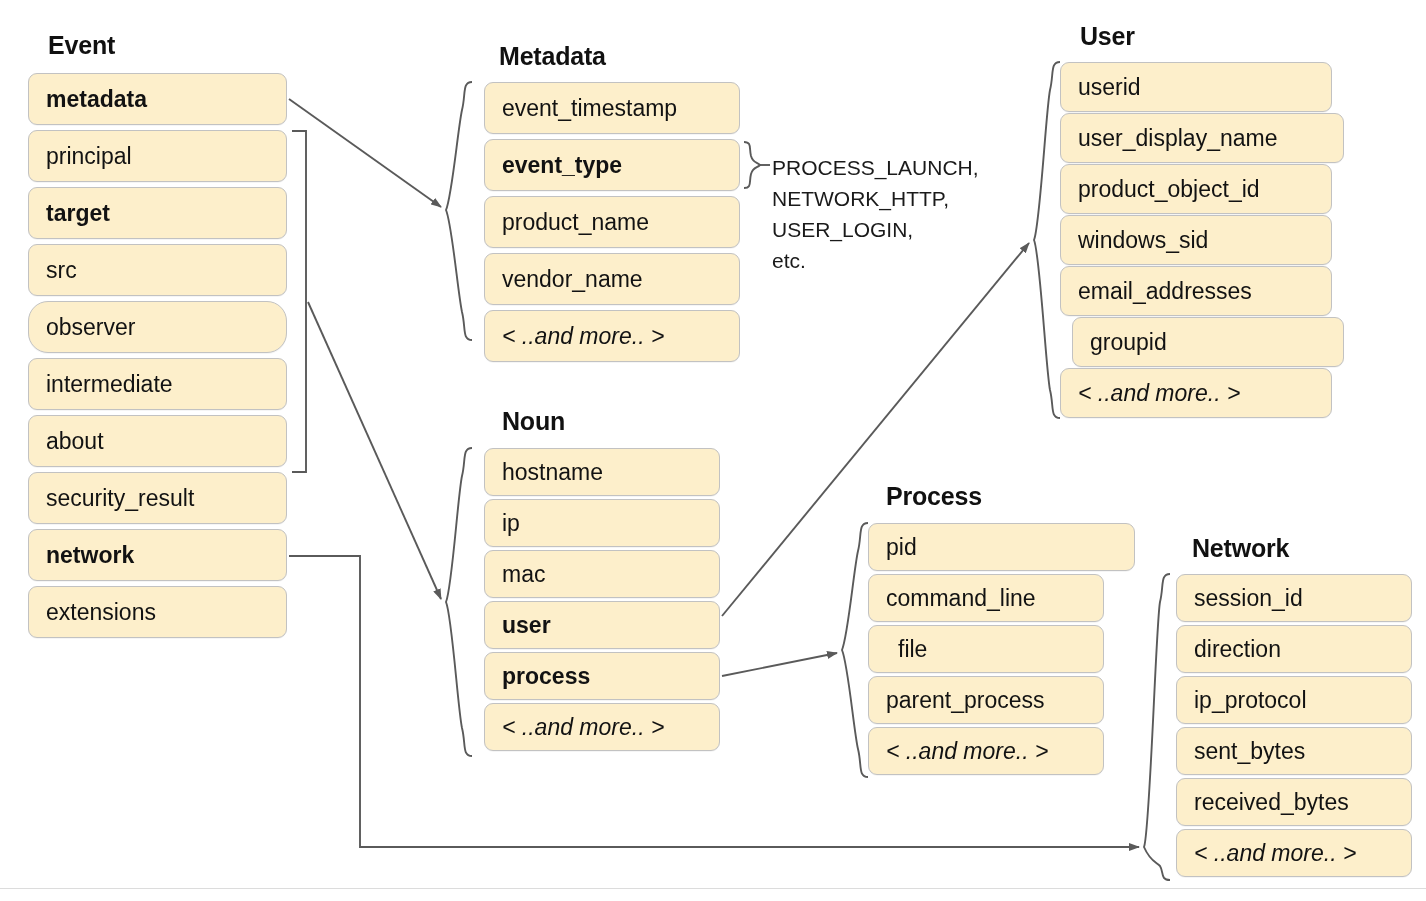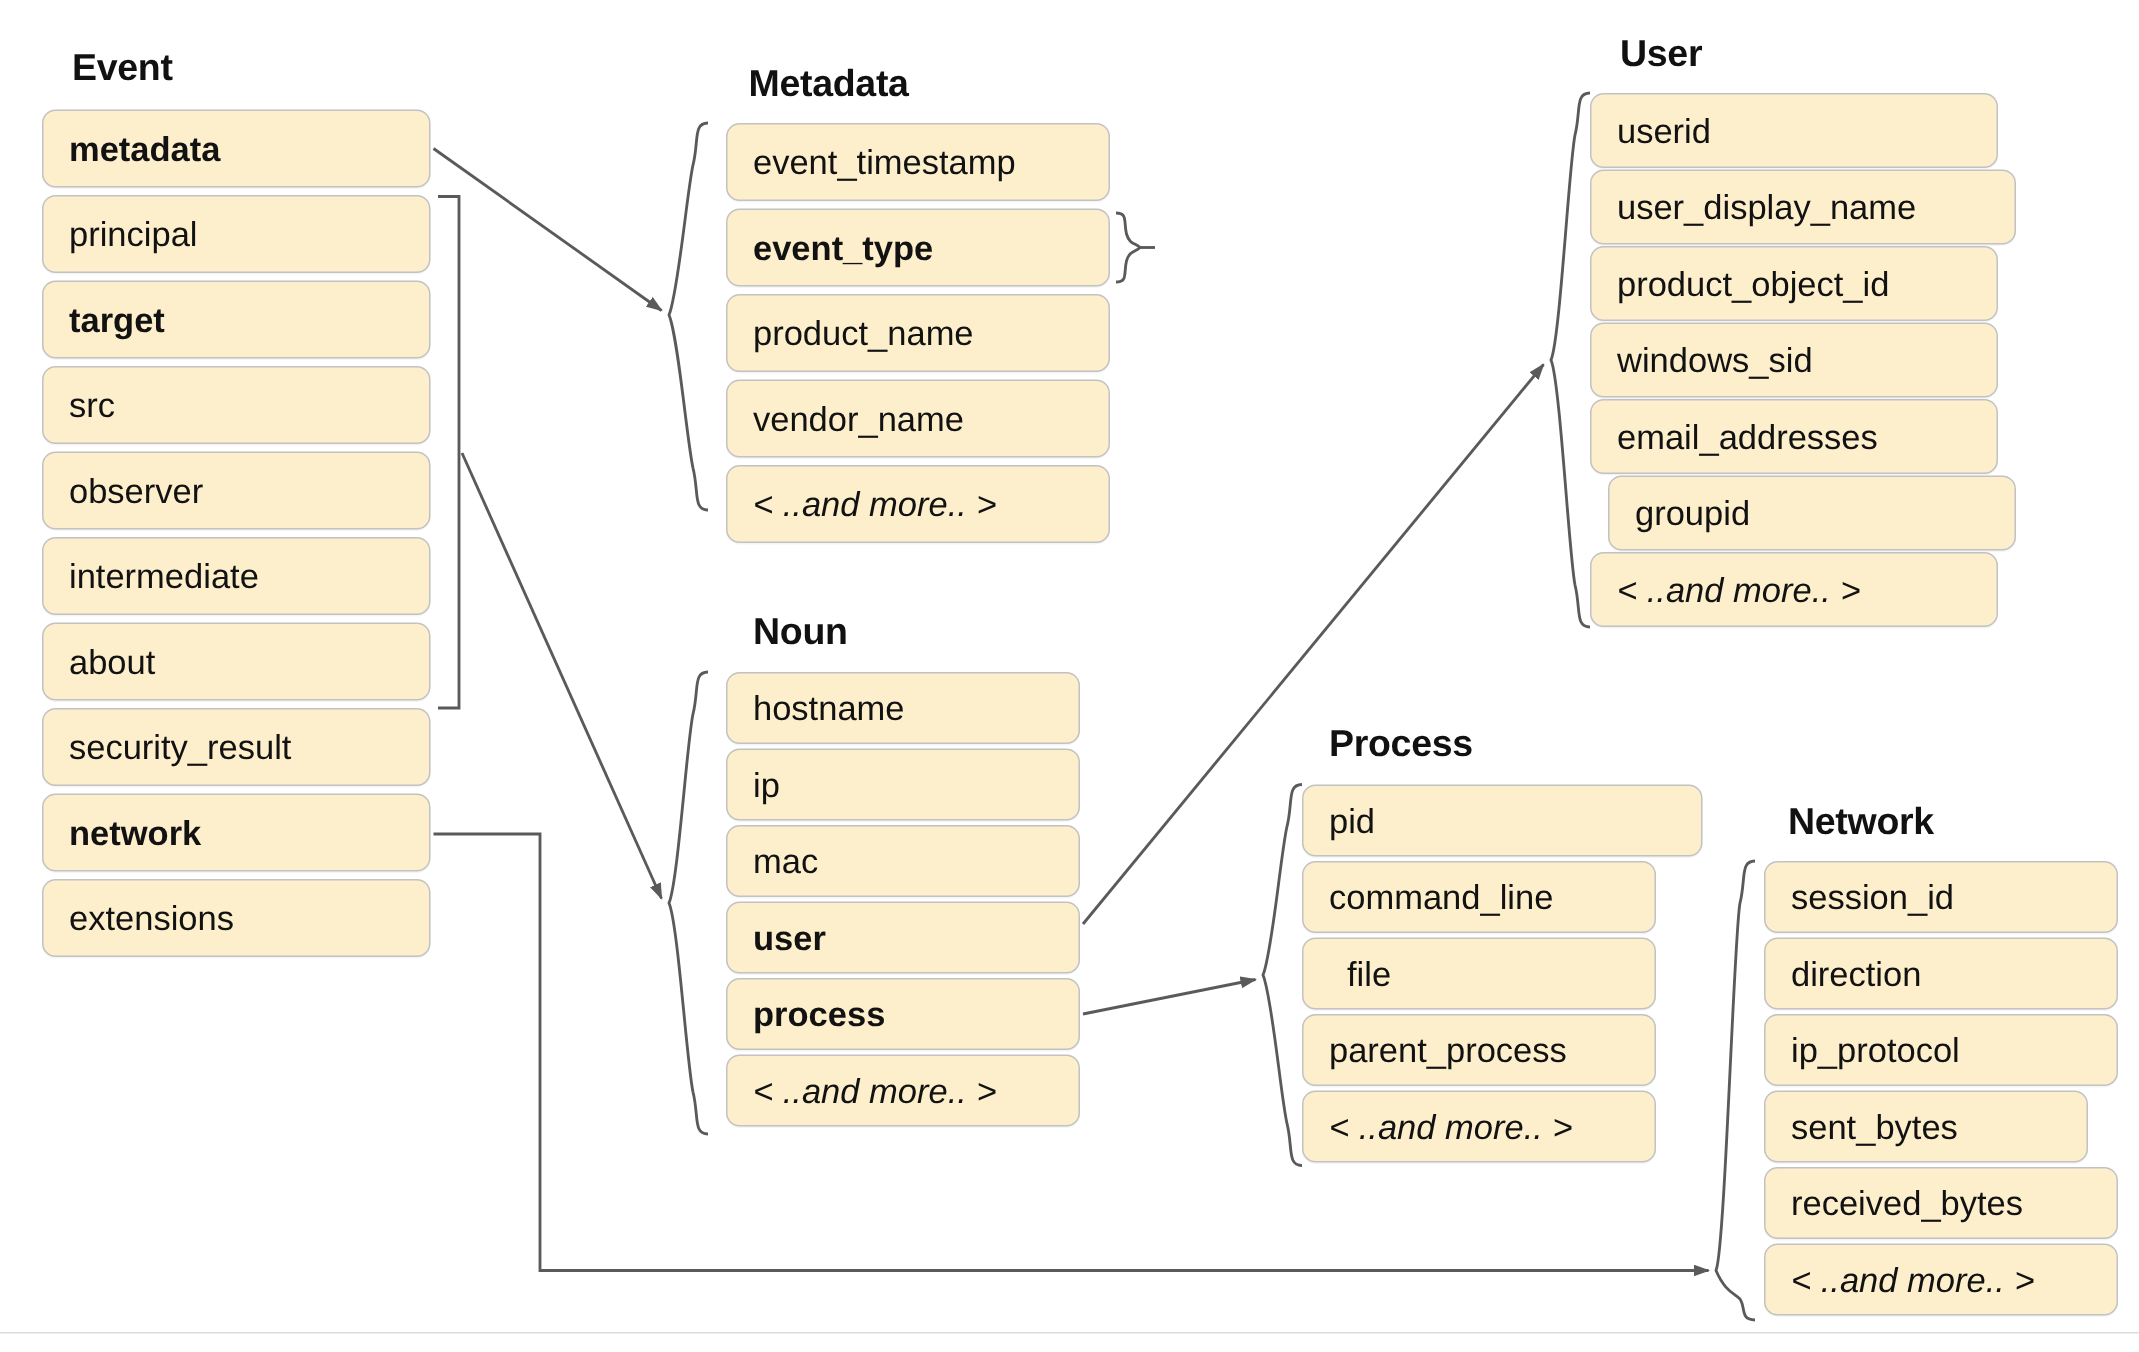--- a/index.html
+++ b/index.html
@@ -119,38 +119,42 @@
     <path d="M289,556 L360,556 L360,847 L1139,847" fill="none" stroke="#5A5A5A" stroke-width="1.9" marker-end="url(#arrowhead)"></path>
   </svg>
 
   <div class="group">
     <div class="group-title" style="left:36px; top:31px;">Event</div>
 
     <div class="field bold" style="left:28px; top:73px; width:259px; height:52px;">metadata</div>
     <div class="field" style="left:28px; top:130px; width:259px; height:52px;">principal</div>
     <div class="field bold" style="left:28px; top:187px; width:259px; height:52px;">target</div>
     <div class="field" style="left:28px; top:244px; width:259px; height:52px;">src</div>
-    <div class="field" style="left:28px; top:301px; width:259px; height:52px;">observer</div>
+    <div class="field" style="left:28px; top:301px; width:259px; height:52px;border-radius:20px;">observer</div>
     <div class="field" style="left:28px; top:358px; width:259px; height:52px;">intermediate</div>
     <div class="field" style="left:28px; top:415px; width:259px; height:52px;">about</div>
     <div class="field" style="left:28px; top:472px; width:259px; height:52px;">security_result</div>
     <div class="field bold" style="left:28px; top:529px; width:259px; height:52px;">network</div>
     <div class="field" style="left:28px; top:586px; width:259px; height:52px;">extensions</div>
   </div>
 
   <div class="group">
     <div class="group-title" style="left:487px; top:42px;">Metadata</div>
 
     <div class="field" style="left:484px; top:82px; width:256px; height:52px;">event_timestamp</div>
     <div class="field bold" style="left:484px; top:139px; width:256px; height:52px;">event_type</div>
     <div class="field" style="left:484px; top:196px; width:256px; height:52px;">product_name</div>
     <div class="field" style="left:484px; top:253px; width:256px; height:52px;">vendor_name</div>
     <div class="field more" style="left:484px; top:310px; width:256px; height:52px;">&lt; ..and more.. &gt;</div>
   </div>
 
+  <div class="enum-note" style="left:772px; top:152px;">PROCESS_LAUNCH,
+NETWORK_HTTP,
+USER_LOGIN,
+etc.</div>
 
   <div class="group">
     <div class="group-title" style="left:1068px; top:22px;">User</div>
 
     <div class="field" style="left:1060px; top:62px; width:272px; height:50px;">userid</div>
     <div class="field" style="left:1060px; top:113px; width:284px; height:50px;">user_display_name</div>
     <div class="field" style="left:1060px; top:164px; width:272px; height:50px;">product_object_id</div>
     <div class="field" style="left:1060px; top:215px; width:272px; height:50px;">windows_sid</div>
     <div class="field" style="left:1060px; top:266px; width:272px; height:50px;">email_addresses</div>
     <div class="field" style="left:1060px; top:317px; width:272px; height:50px;margin-left:12px;">groupid</div>
@@ -177,20 +181,20 @@
     <div class="field" style="left:868px; top:676px; width:236px; height:48px;">parent_process</div>
     <div class="field more" style="left:868px; top:727px; width:236px; height:48px;">&lt; ..and more.. &gt;</div>
   </div>
 
   <div class="group">
     <div class="group-title" style="left:1180px; top:534px;">Network</div>
 
     <div class="field" style="left:1176px; top:574px; width:236px; height:48px;">session_id</div>
     <div class="field" style="left:1176px; top:625px; width:236px; height:48px;">direction</div>
     <div class="field" style="left:1176px; top:676px; width:236px; height:48px;">ip_protocol</div>
-    <div class="field" style="left:1176px; top:727px; width:216px; height:48px;">sent_bytes</div>
+    <div class="field" style="left:1176px; top:727px; width:236px; height:48px;">sent_bytes</div>
     <div class="field" style="left:1176px; top:778px; width:236px; height:48px;">received_bytes</div>
     <div class="field more" style="left:1176px; top:829px; width:236px; height:48px;">&lt; ..and more.. &gt;</div>
   </div>
 
   <div class="bottom-rule"></div>
 
 </div>
 
 </body></html>

